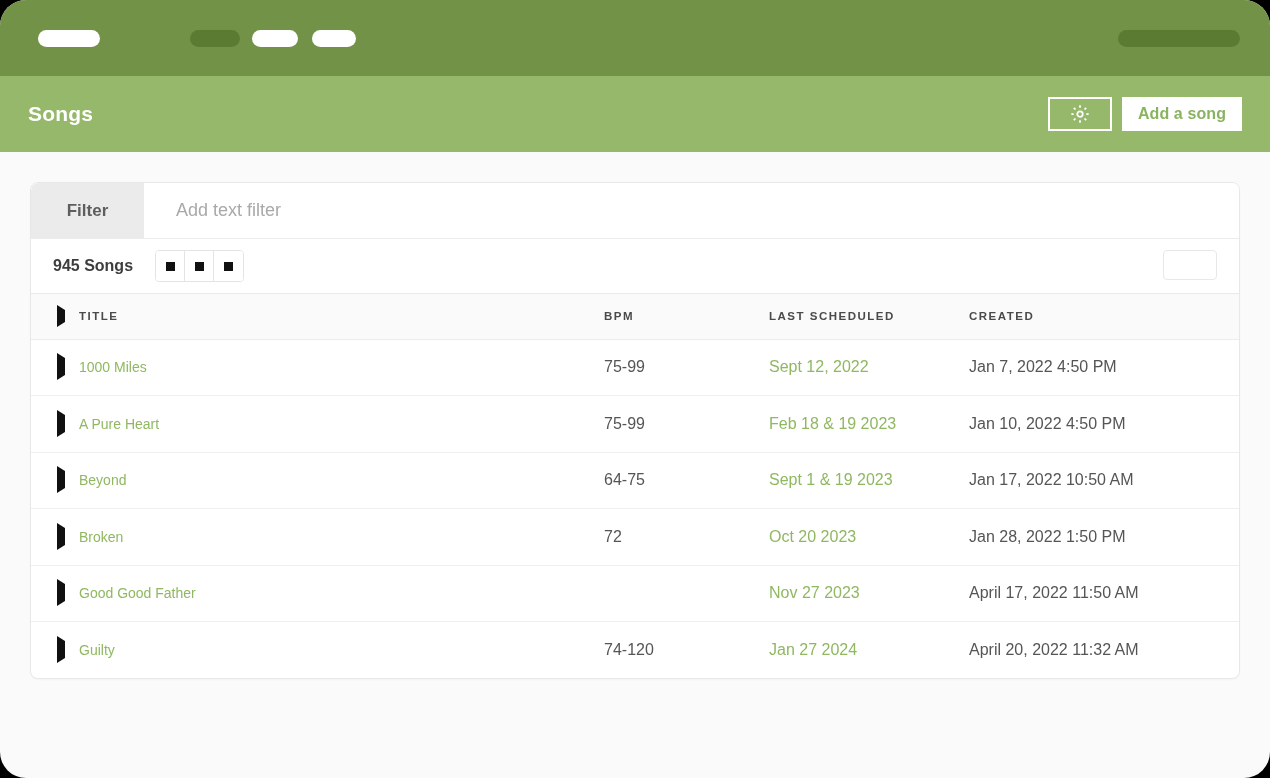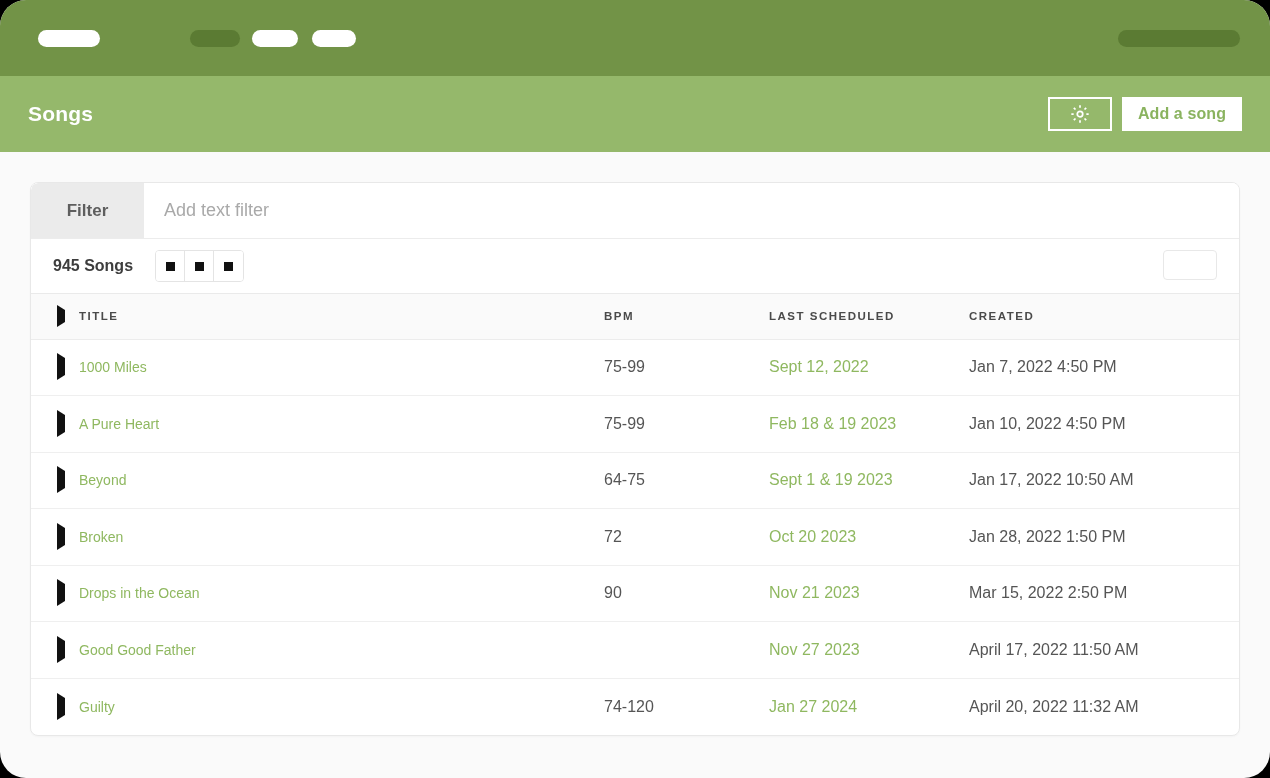--- a/index.html
+++ b/index.html
@@ -124,21 +124,21 @@
     border-top-left-radius: 7px;
   }
   .filter-input {
     flex: 1;
     border: none;
     outline: none;
     background: transparent;
     font-family: "Liberation Sans", sans-serif;
     font-size: 18px;
     color: #3c3c3c;
-    padding: 0 20px;
+    padding: 0 32px;
   }
   .filter-input::placeholder { color: #a9a9a9; }
 
   
   .toolbar {
     height: 55px;
     display: flex;
     align-items: center;
     padding: 0 22px;
     border-bottom: 1px solid #eaeaea;
@@ -365,31 +365,20 @@
               <td class="col-ph"><span class="ph-square"></span></td>
               <td class="col-ph"><span class="ph-square"></span></td>
               <td class="col-ph"><span class="ph-square"></span></td>
               <td class="col-gap"><span class="ph-square"></span></td>
               <td class="col-bpm bpm-cell">72</td>
               <td class="col-sched"><span class="sched-link">Oct 20 2023</span></td>
               <td class="col-created created-cell">Jan 28, 2022 1:50 PM</td>
             </tr>
             <tr class="song-row">
               <td class="col-arrow"><span class="tri"></span></td>
-              <td class="col-title"><span class="song-link">Drops in the Ocean</span></td>
-              <td class="col-ph"><span class="ph-square"></span></td>
-              <td class="col-ph"><span class="ph-square"></span></td>
-              <td class="col-ph"><span class="ph-square"></span></td>
-              <td class="col-gap"><span class="ph-square"></span></td>
-              <td class="col-bpm bpm-cell">90</td>
-              <td class="col-sched"><span class="sched-link">Nov 21 2023</span></td>
-              <td class="col-created created-cell">Mar 15, 2022 2:50 PM</td>
-            </tr>
-            <tr class="song-row">
-              <td class="col-arrow"><span class="tri"></span></td>
               <td class="col-title"><span class="song-link">Good Good Father</span></td>
               <td class="col-ph"><span class="ph-square"></span></td>
               <td class="col-ph"><span class="ph-square"></span></td>
               <td class="col-ph"><span class="ph-square"></span></td>
               <td class="col-gap"><span class="ph-square"></span></td>
               <td class="col-bpm bpm-cell"></td>
               <td class="col-sched"><span class="sched-link">Nov 27 2023</span></td>
               <td class="col-created created-cell">April 17, 2022 11:50 AM</td>
             </tr>
             <tr class="song-row">

